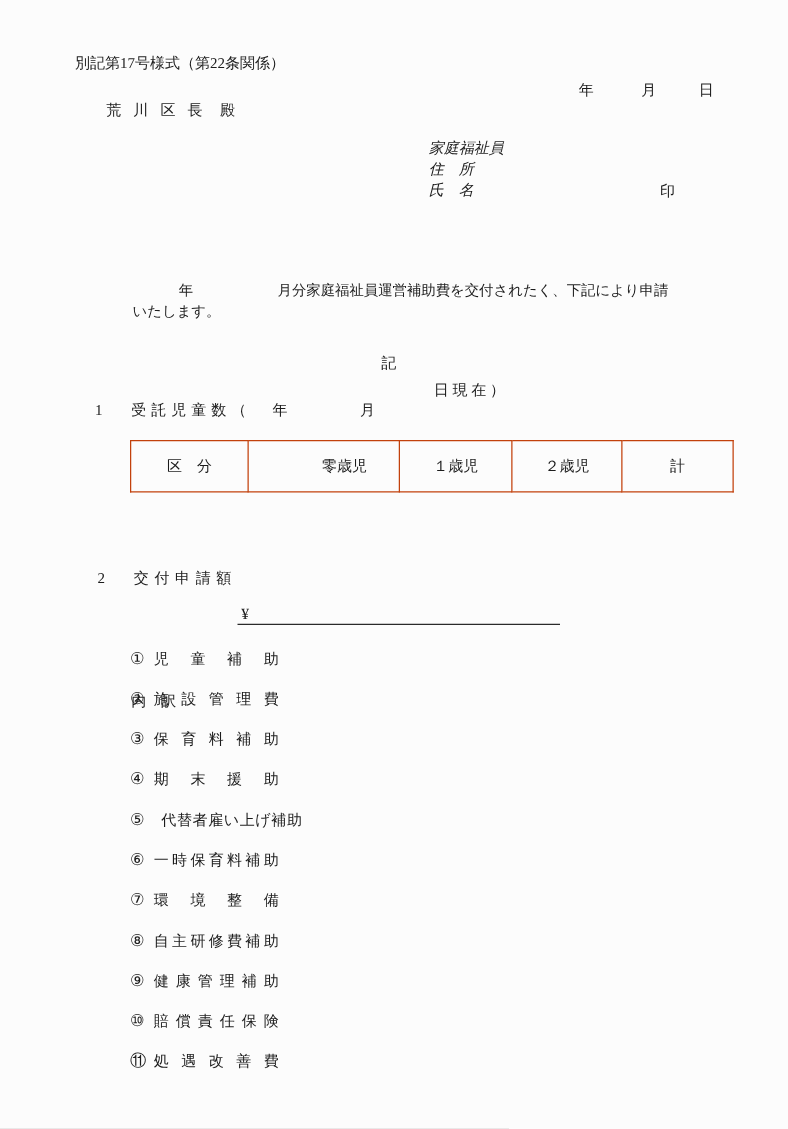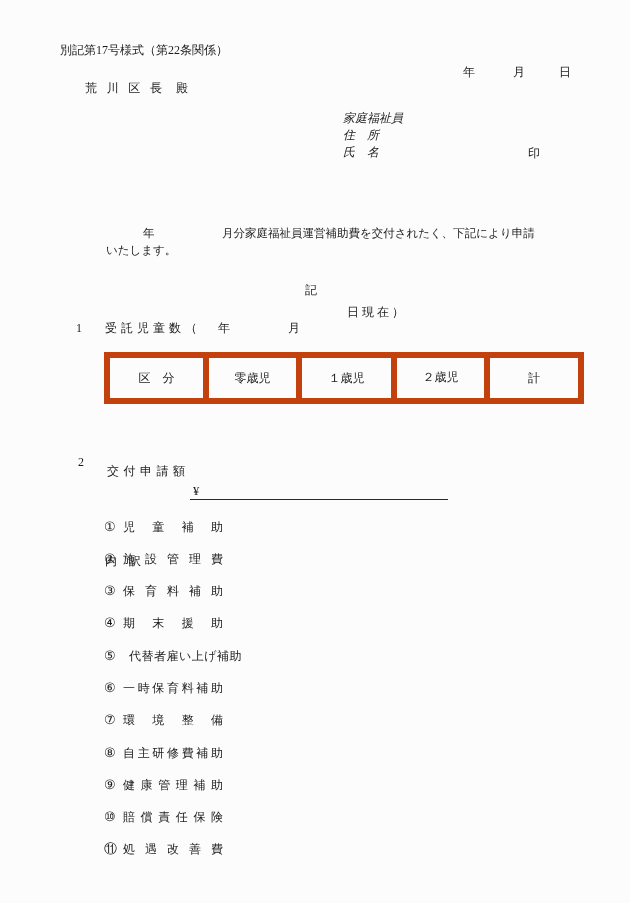--- a/index.html
+++ b/index.html
@@ -30,21 +30,21 @@
 
   
   .doc-title{left:320px;top:193px;transform:translateX(-50%);}
 
   
   .para{font-size:11.5px;}
 
   
   .children-table{position:absolute;left:104px;top:352px;border-collapse:collapse;table-layout:fixed;}
   .children-table td{
-    border:6px solid #c2410c;
+    border:1px solid #c2410c;
     text-align:center;vertical-align:middle;
     font-size:12px;padding:0;
   }
   .children-table tr:first-child td{height:41px;}
   .children-table tr:last-child td{height:40px;}
 
   
   .yen-line{left:190px;top:485px;width:258px;height:14px;border-bottom:1px solid #2a2a2a;}
   .yen-sign{margin-left:3px;font-size:12.5px;}
 
@@ -99,31 +99,31 @@
     <span class="abs ls4" style="left:105px;top:322px;">受託児童数（</span>
     <span class="abs" style="left:218px;top:322px;">年</span>
     <span class="abs" style="left:288px;top:322px;">月</span>
     <span class="abs ls3" style="left:347px;top:306px;">日現在）</span>
   </div>
 
   <table class="children-table">
     <tbody>
         <tr>
       <td style="width:93px;">区　分</td>
-      <td style="width:87px;">零歳児</td>
+      <td style="width:87px;padding-left:33px;">零歳児</td>
       <td style="width:89px;">１歳児</td>
-      <td style="width:87px;font-family:Liberation Mono, monospace;">２歳児</td>
+      <td style="width:87px;">２歳児</td>
       <td style="width:88px;">計</td>
     </tr>
   </tbody>
     </table>
 
   <div>
     <span class="abs" style="left:78px;top:456px;">2</span>
-    <span class="abs ls45" style="left:107px;top:456px;margin-top:9px;">交付申請額</span>
+    <span class="abs ls45" style="left:107px;top:456px;">交付申請額</span>
   </div>
 
   <div class="abs yen-line">
     <span class="yen-sign">¥</span>
     <span></span>
   </div>
 
   <div class="abs" style="left:105px;top:507px;margin-top:48px;">内　訳</div>
 
   <div class="breakdown">

